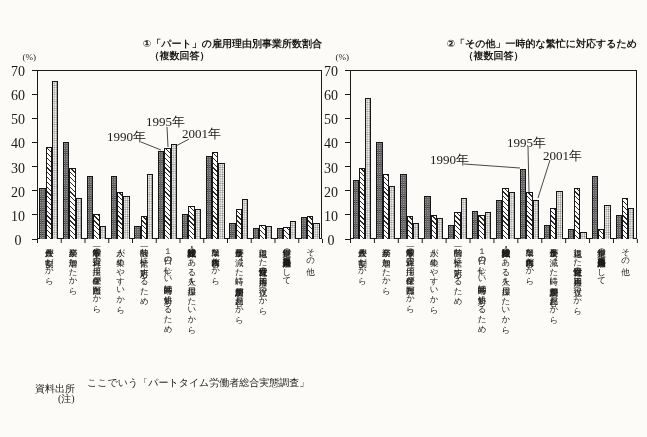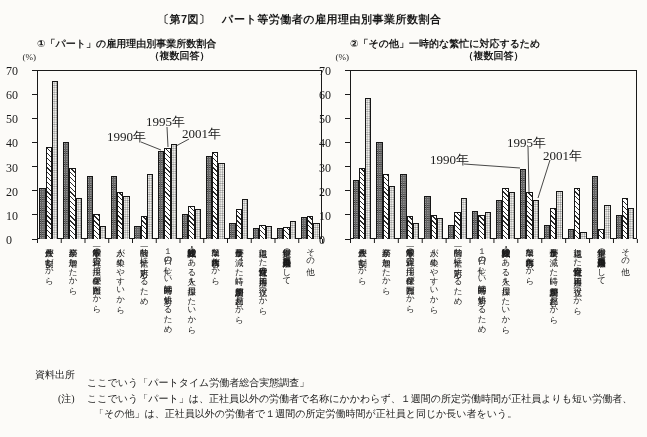--- a/index.html
+++ b/index.html
@@ -6,62 +6,61 @@
   .page{
     position:relative;width:647px;height:437px;margin:0 auto;
     background:#fcfbf8;color:#1a1a1a;overflow:hidden;
     font-family:"Liberation Serif","DejaVu Serif",serif;
   }
   .abs{position:absolute;}
   .main-title{
     left:158px;top:12px;font-size:11px;font-weight:bold;letter-spacing:0.5px;
     font-family:"Liberation Sans","DejaVu Sans",sans-serif;white-space:nowrap;
   }
-  .c-title{top:37px;text-align:left;font-size:10px;font-weight:bold;
+  .c-title{top:37px;text-align:right;font-size:10px;font-weight:bold;
     font-family:"Liberation Sans","DejaVu Sans",sans-serif;white-space:nowrap;}
   .c-sub{top:49px;text-align:center;font-size:10px;font-weight:bold;
     font-family:"Liberation Sans","DejaVu Sans",sans-serif;}
   .c-unit{top:52px;text-align:right;font-size:9px;}
   #ct0,#cs0{left:37px;width:285px;}
   #ct1,#cs1{left:350px;width:287px;}
   #cu0{left:8px;width:28px;}
   #cu1{left:321px;width:28px;}
   .plotwrap{overflow:visible;}
   #plot0{left:37px;top:70px;width:285px;height:169px;}
   #plot1{left:350px;top:70px;width:287px;height:169px;}
   .frame{position:absolute;inset:0;border:1px solid #1a1a1a;}
   .bar{position:absolute;bottom:0;box-sizing:border-box;border:1px solid #161616;border-bottom:none;}
   .bar.s0{background:conic-gradient(#303030 25%,#9b9b9b 0 50%,#303030 0 75%,#9b9b9b 0) 0 0/2.2px 2.2px;}
   .bar.s1{background-color:#ffffff;background-image:repeating-linear-gradient(45deg,rgba(0,0,0,0) 0 2.5px,#2d2d2d 2.5px 3.4px);}
   .bar.s2{background-color:#f1f0ec;background-image:radial-gradient(#858585 0.6px,rgba(0,0,0,0) 0.95px);background-size:2.3px 2.3px;}
   .ytick{position:absolute;height:1px;width:5px;background:#1a1a1a;}
-  .ylab{position:absolute;width:24px;text-align:left;font-size:12px;line-height:1;}
+  .ylab{position:absolute;width:24px;text-align:center;font-size:14px;line-height:1;}
   .xticks{position:absolute;height:3.5px;}
   .xlabels{top:242px;display:flex;}
   #xl0{left:37px;width:285px;}
   #xl1{left:350px;width:287px;}
   .xlab{flex:1 1 0;display:flex;justify-content:center;align-items:flex-start;}
   .xlab span{
     writing-mode:vertical-rl;text-orientation:upright;
     font-size:8.5px;line-height:1.16;height:118px;letter-spacing:0;
   }
   .annlab{position:absolute;width:40px;font-size:13px;line-height:1;white-space:nowrap;}
   .annsvg{position:absolute;inset:0;width:100%;height:100%;pointer-events:none;overflow:visible;}
   .footer-line{font-size:10px;white-space:nowrap;line-height:1.2;}
-  #src-label{left:35px;top:369px;}
+  #src-label{left:35px;top:383px;}
   #src-text{left:87px;top:377px;}
   #note-label{left:58px;top:393px;}
   #note-1{left:87px;top:393px;}
   #note-2{left:94px;top:408px;}
 </style>
 </head>
 <body>
 
 <div class="page">
-  <div class="abs main-title">〔第7図〕　パート等労働者の雇用理由別事業所数割合</div>
 
   <section>
     <div class="abs c-title" id="ct0">①「パート」の雇用理由別事業所数割合</div>
     <div class="abs c-sub" id="cs0">（複数回答）</div>
     <div class="abs c-unit" id="cu0">(%)</div>
     <div class="abs plotwrap" id="plot0">
         <div class="frame"></div>
         <div class="ytick" style="left: -5px; top: 168.5px;"></div>
         <div class="ylab" style="left: -31px; top: 164px;">0</div>
         <div class="ytick" style="left: -5px; top: 144.357px;"></div>
@@ -268,15 +267,13 @@
         </div>
         <div class="xlab">
           <span>その他</span>
         </div>
       </div>
   </section>
 
   <div class="abs footer-line" id="src-label">資料出所</div>
   <div class="abs footer-line" id="src-text">ここでいう「パートタイム労働者総合実態調査」</div>
   <div class="abs footer-line" id="note-label">(注)</div>
-  <div class="abs footer-line" id="note-1">ここでいう「パート」は、正社員以外の労働者で名称にかかわらず、１週間の所定労働時間が正社員よりも短い労働者、</div>
-  <div class="abs footer-line" id="note-2">「その他」は、正社員以外の労働者で１週間の所定労働時間が正社員と同じか長い者をいう。</div>
 </div>
 
 </body></html>

